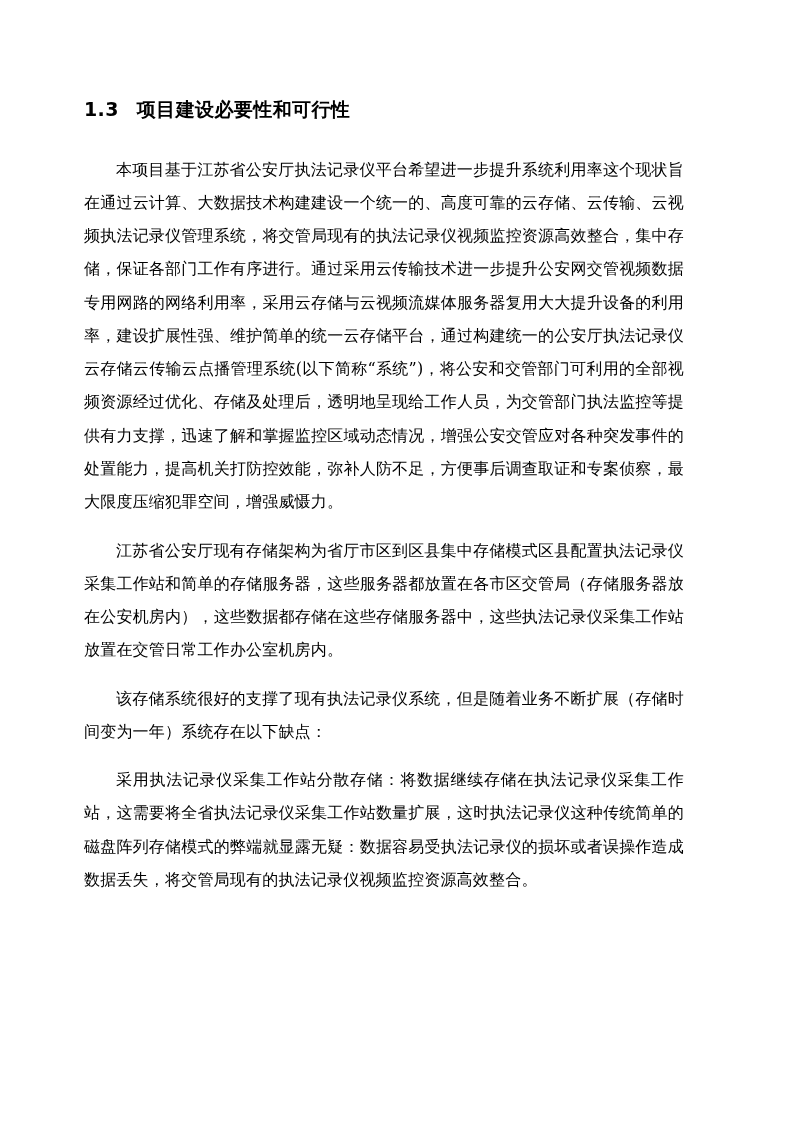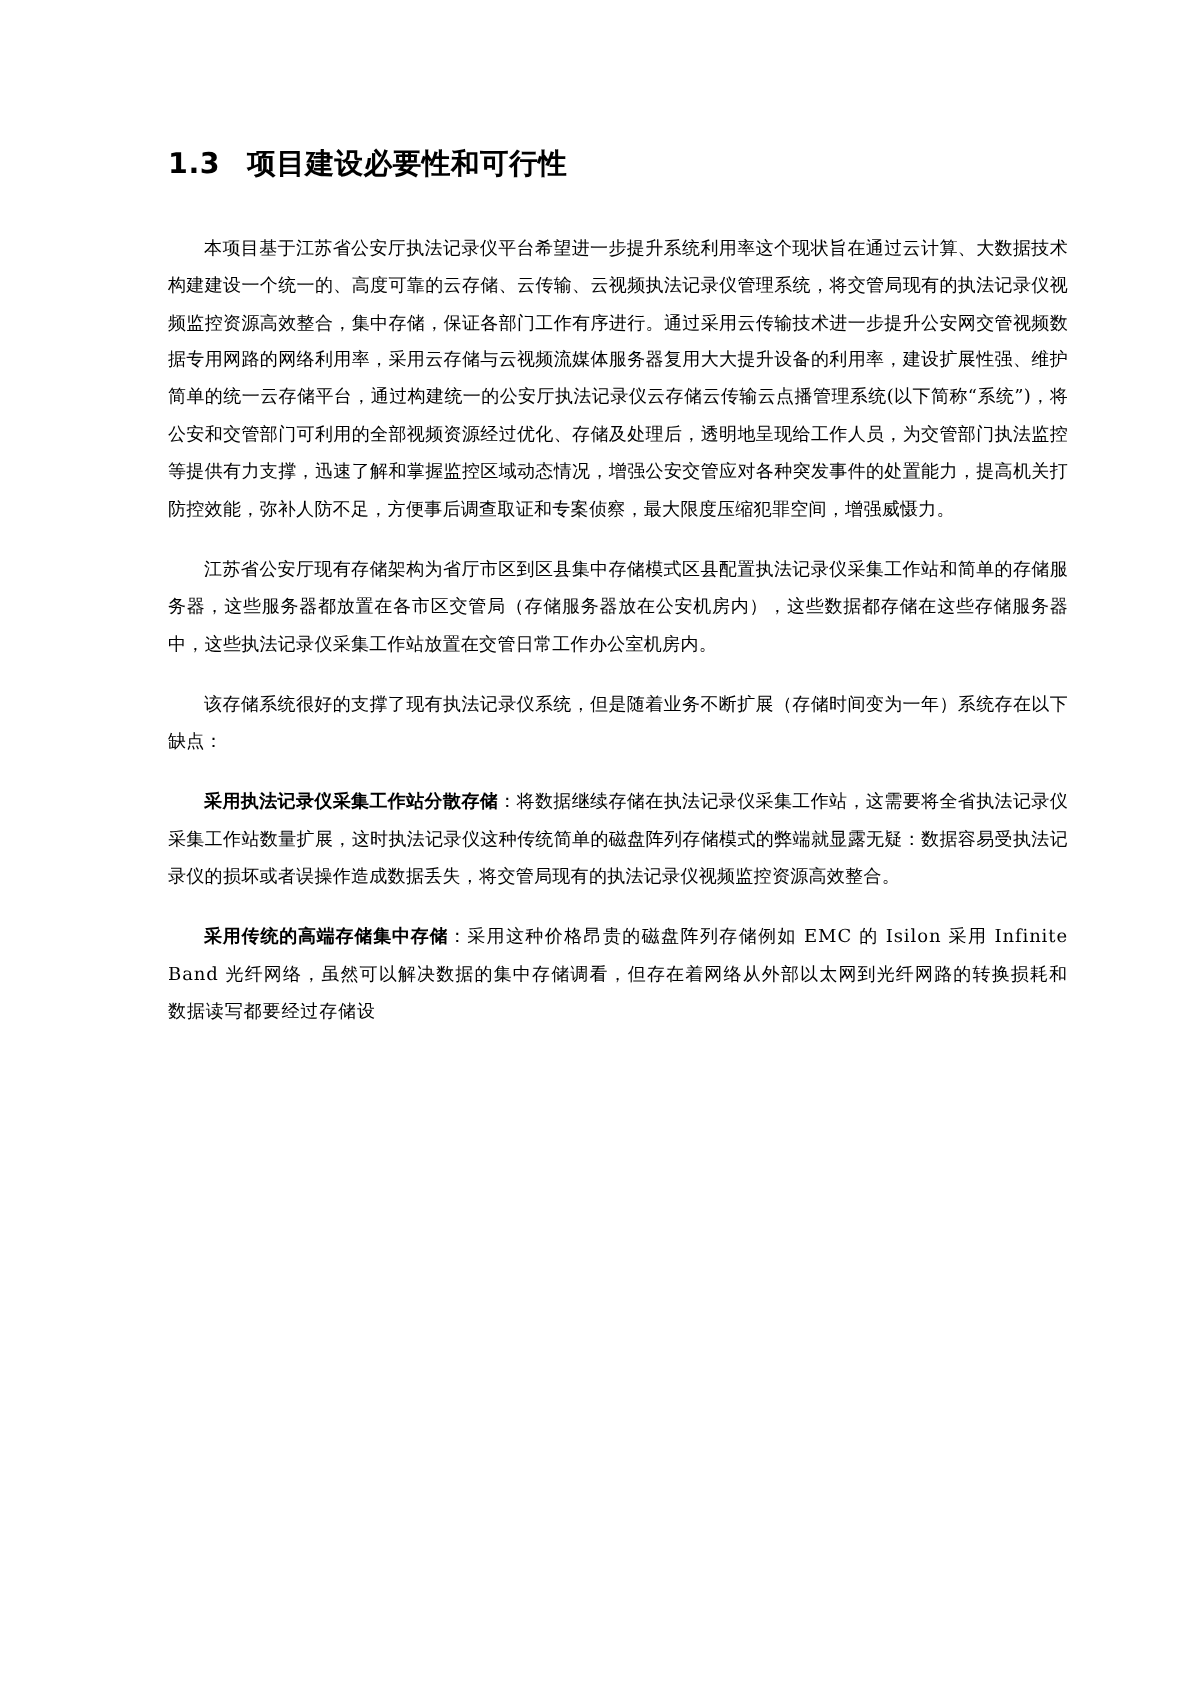--- a/index.html
+++ b/index.html
@@ -15,60 +15,60 @@
     position: relative;
     width: 793px;
     height: 1122px;
     margin: 0 auto;
     background: #ffffff;
     overflow: hidden;
     box-sizing: border-box;
   }
   .content {
     position: absolute;
-    left: 112px;
+    left: 84px;
     top: 96px;
     width: 600px;
   }
   h2.heading {
     font-family: "DejaVu Sans", "Liberation Sans", sans-serif;
     font-size: 19px;
     font-weight: bold;
     margin: 0 0 0 0;
     letter-spacing: 0.4px;
     line-height: 1.4;
   }
   .heading .num {
     display: inline-block;
     margin-right: 18px;
   }
   .para {
     font-family: "DejaVu Serif", "Liberation Serif", serif;
-    font-size: 12px;
+    font-size: 16px;
     line-height: 2.08;
     text-align: justify;
     text-justify: inter-ideograph;
     text-indent: 2em;
     margin: 0;
     letter-spacing: 0.2px;
   }
   .para.lead {
     margin-top: 30px;
   }
   .gap-before-h2 {
     margin-top: 38px;
   }
   .gap-after-h2 {
     margin-top: 41px;
   }
   .para + .para {
     margin-top: 15px;
   }
   .b {
-    font-weight: bold;
+    font-weight: normal;
   }
   .mono-ish {
     font-family: "DejaVu Serif", "Liberation Serif", serif;
     letter-spacing: 0.6px;
   }
 </style>
 </head>
 <body>
 
 <div class="page">
@@ -80,16 +80,15 @@
 
     <p class="para lead">本项目基于江苏省公安厅执法记录仪平台希望进一步提升系统利用率这个现状旨在通过云计算、大数据技术构建建设一个统一的、高度可靠的云存储、云传输、云视频执法记录仪管理系统，将交管局现有的执法记录仪视频监控资源高效整合，集中存储，保证各部门工作有序进行。通过采用云传输技术进一步提升公安网交管视频数据专用网路的网络利用率，采用云存储与云视频流媒体服务器复用大大提升设备的利用率，建设扩展性强、维护简单的统一云存储平台，通过构建统一的公安厅执法记录仪云存储云传输云点播管理系统(以下简称“系统”)，将公安和交管部门可利用的全部视频资源经过优化、存储及处理后，透明地呈现给工作人员，为交管部门执法监控等提供有力支撑，迅速了解和掌握监控区域动态情况，增强公安交管应对各种突发事件的处置能力，提高机关打防控效能，弥补人防不足，方便事后调查取证和专案侦察，最大限度压缩犯罪空间，增强威慑力。</p>
 
 
     <p class="para gap-after-h2">江苏省公安厅现有存储架构为省厅市区到区县集中存储模式区县配置执法记录仪采集工作站和简单的存储服务器，这些服务器都放置在各市区交管局（存储服务器放在公安机房内），这些数据都存储在这些存储服务器中，这些执法记录仪采集工作站放置在交管日常工作办公室机房内。</p>
 
     <p class="para">该存储系统很好的支撑了现有执法记录仪系统，但是随着业务不断扩展（存储时间变为一年）系统存在以下缺点：</p>
 
     <p class="para"><span class="b">采用执法记录仪采集工作站分散存储</span><span>：</span><span>将数据继续存储在执法记录仪采集工作站，这需要将全省执法记录仪采集工作站数量扩展，这时执法记录仪这种传统简单的磁盘阵列存储模式的弊端就显露无疑：数据容易受执法记录仪的损坏或者误操作造成数据丢失，将交管局现有的执法记录仪视频监控资源高效整合。</span></p>
 
-    <p class="para"><span class="b">采用传统的高端存储集中存储</span><span>：</span><span class="mono-ish">采用这种价格昂贵的磁盘阵列存储例如 EMC 的 Isilon 采用 Infinite Band 光纤网络，虽然可以解决数据的集中存储调看，但存在着网络从外部以太网到光纤网路的转换损耗和数据读写都要经过存储设</span></p>
 
   </div>
 </div>
 
 </body></html>

